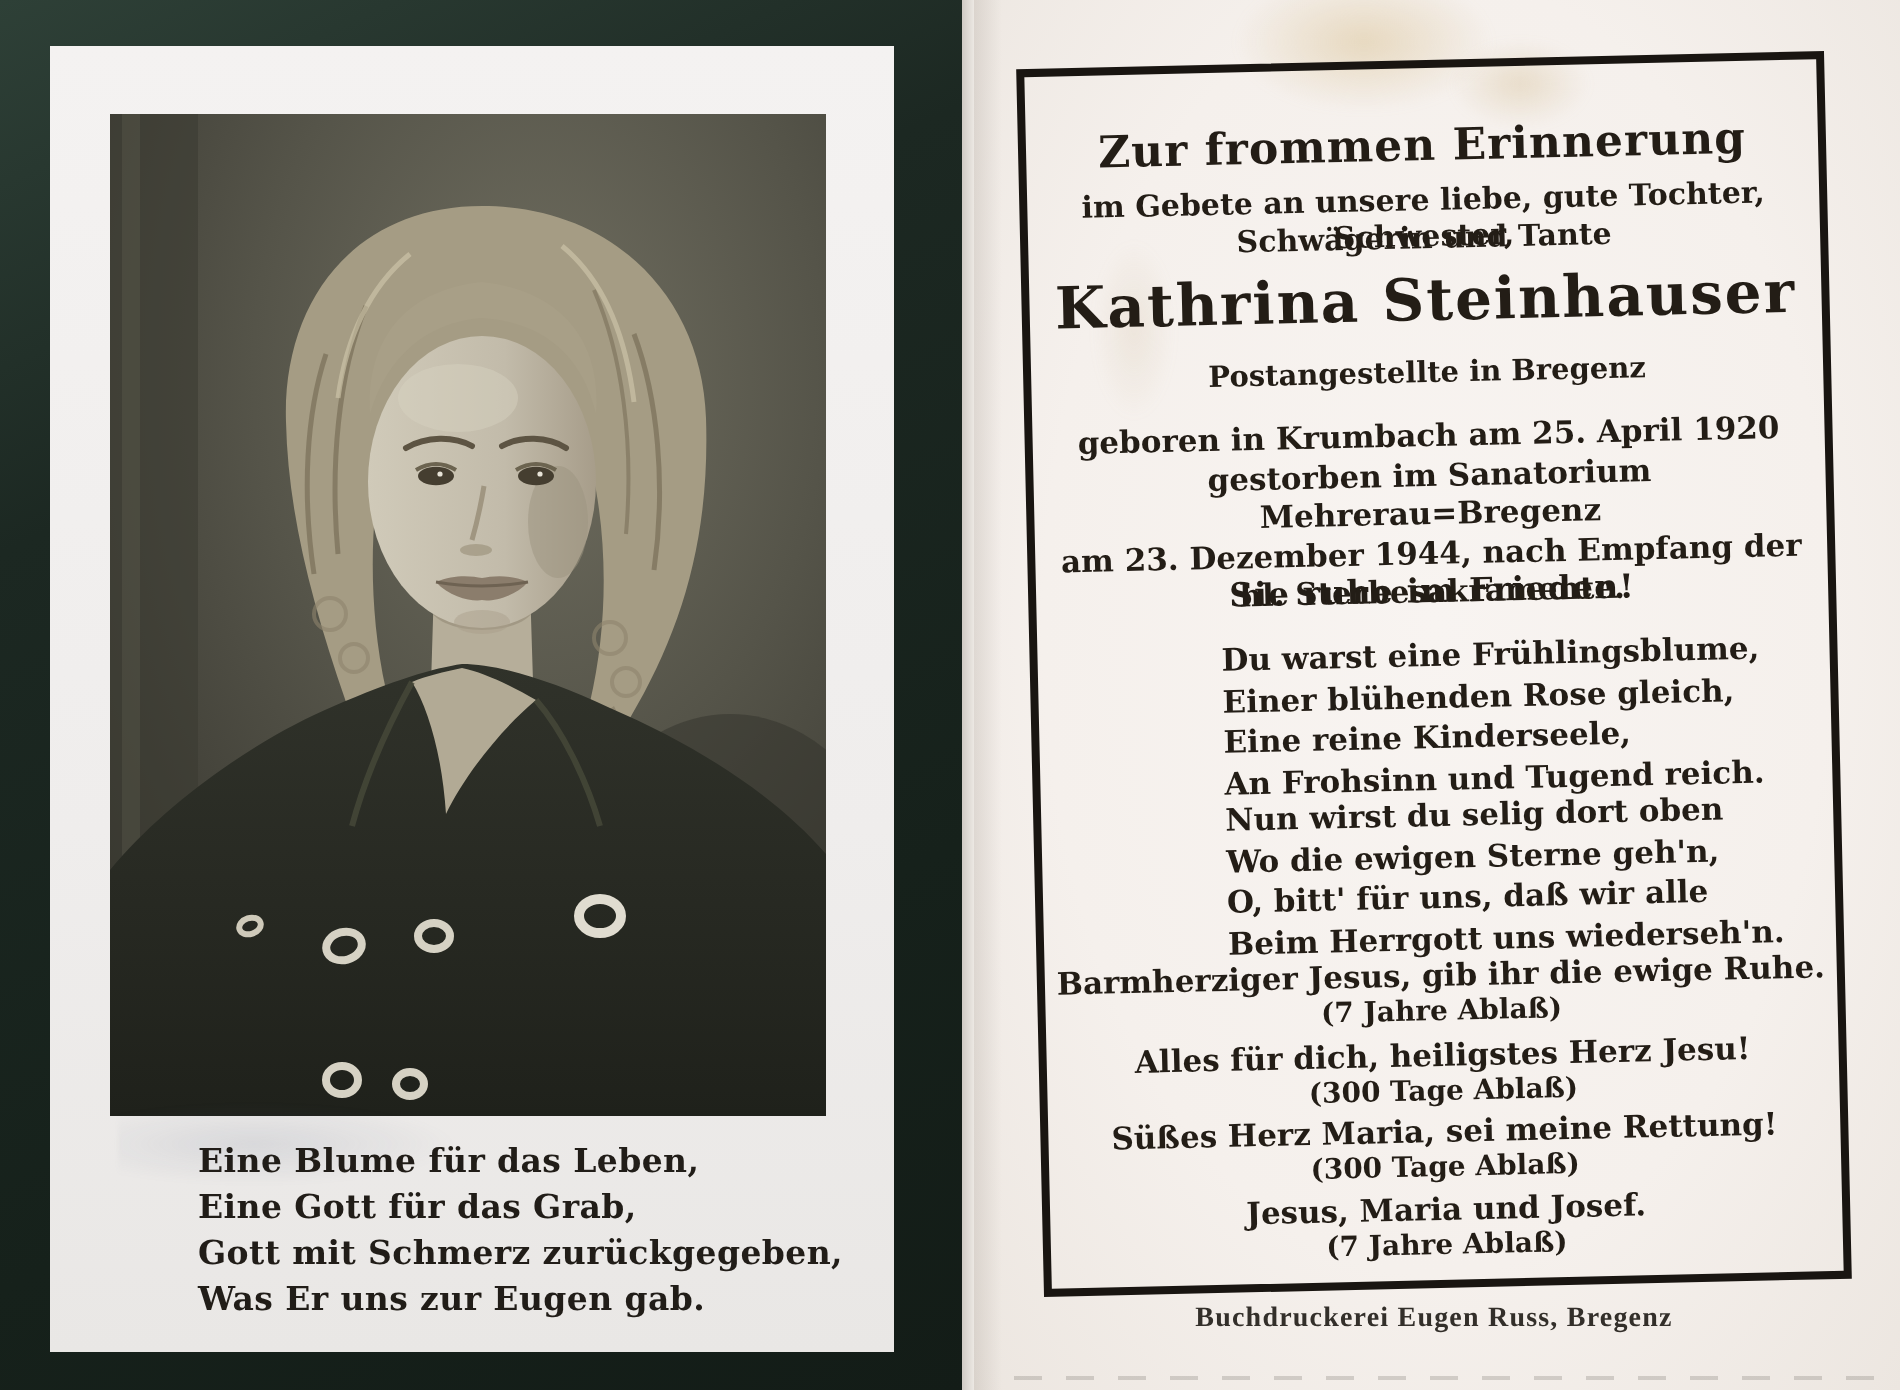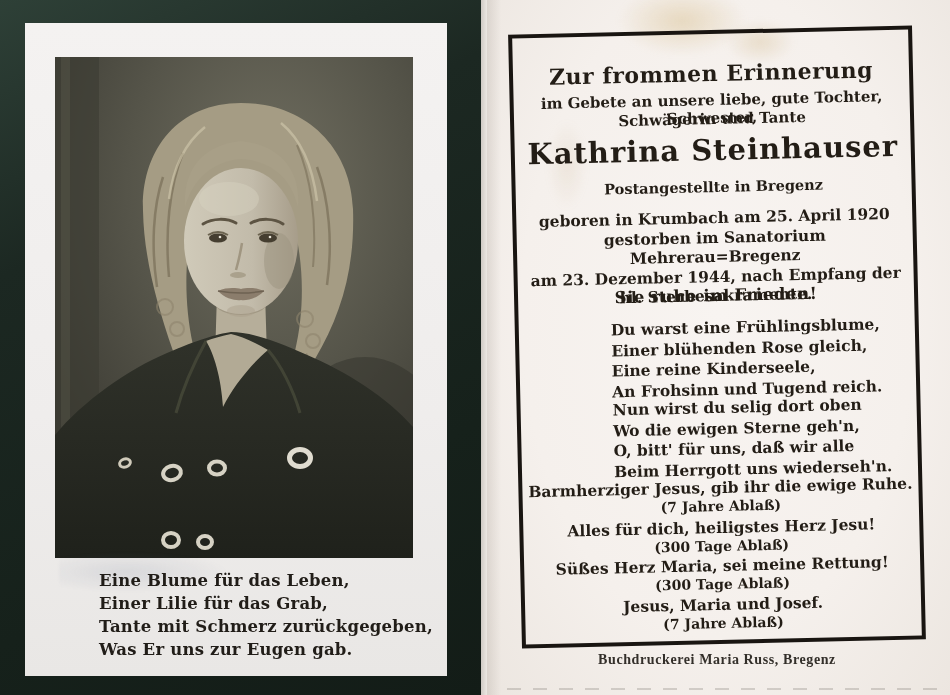--- a/index.html
+++ b/index.html
@@ -135,22 +135,22 @@
           <ellipse cx="245" cy="401" rx="10.5" ry="8.5" fill="none" stroke="#e0dcd0" stroke-width="5"></ellipse>
           <ellipse cx="116" cy="483" rx="8" ry="7" fill="none" stroke="#d6d2c4" stroke-width="4"></ellipse>
           <ellipse cx="150" cy="485" rx="7" ry="6" fill="none" stroke="#d6d2c4" stroke-width="4"></ellipse>
         </svg>
       </div>
 
       <div class="smudge"></div>
 
       <div class="front-poem">
         <div>Eine Blume für das Leben,</div>
-        <div>Einer Lilie für das Grab,</div>
-        <div>Tante mit Schmerz zurückgegeben,</div>
+        <div>Eine Gott für das Grab,</div>
+        <div>Gott mit Schmerz zurückgegeben,</div>
         <div>Was Er uns zur Eugen gab.</div>
       </div>
 
     </div>
     <div class="edge-gap"></div>
   </div>
 
   <div class="card-right">
     <div class="crease"></div>
     <div class="stain s1"></div>
@@ -190,17 +190,17 @@
       <div class="t-prayer p1">Barmherziger Jesus, gib ihr die ewige Ruhe.</div>
       <div class="t-indul i1">(7 Jahre Ablaß)</div>
       <div class="t-prayer p2">Alles für dich, heiligstes Herz Jesu!</div>
       <div class="t-indul i2">(300 Tage Ablaß)</div>
       <div class="t-prayer p3">Süßes Herz Maria, sei meine Rettung!</div>
       <div class="t-indul i3">(300 Tage Ablaß)</div>
       <div class="t-prayer p4">Jesus, Maria und Josef.</div>
       <div class="t-indul i4">(7 Jahre Ablaß)</div>
     </div>
 
-    <div class="printer">Buchdruckerei Maria Russ, Bregenz</div>
+    <div class="printer">Buchdruckerei Eugen Russ, Bregenz</div>
     <div class="scan-line"></div>
   </div>
 
 </div>
 
 </body></html>

